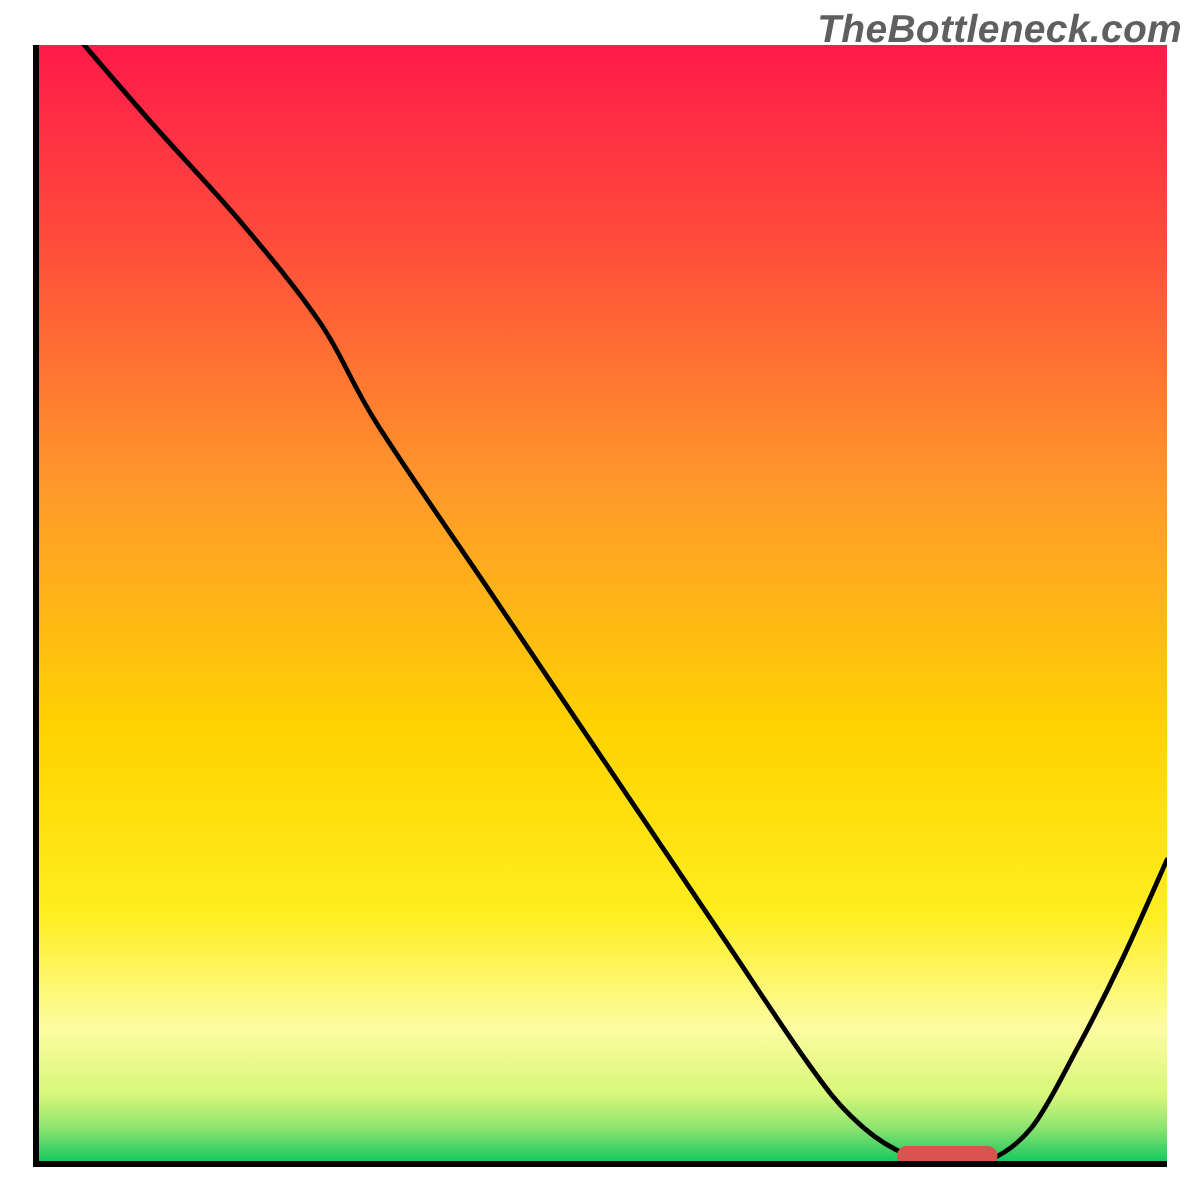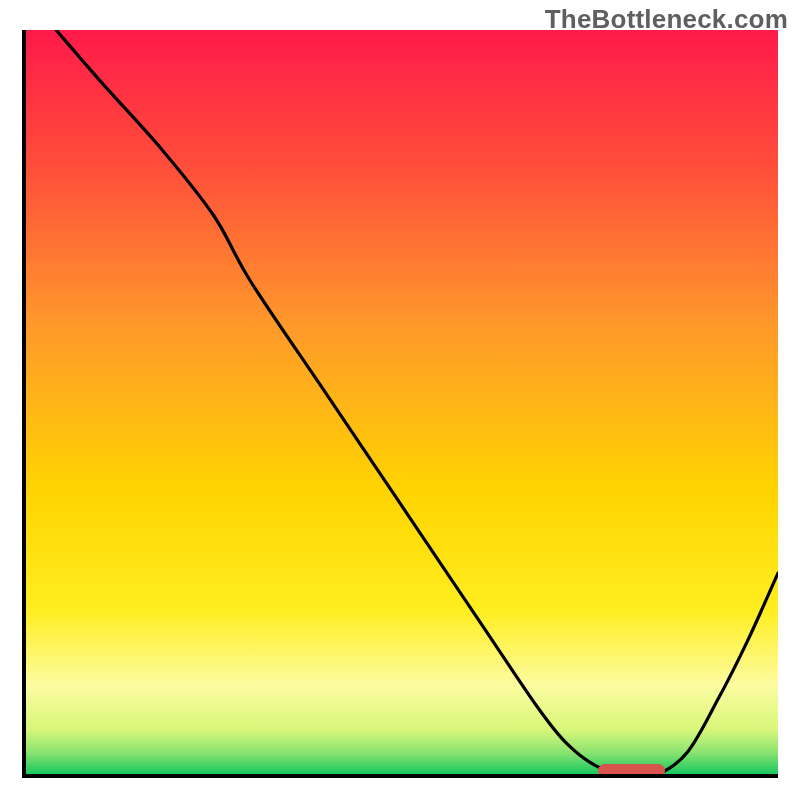--- a/index.html
+++ b/index.html
@@ -8,20 +8,21 @@
     width: 800px;
     height: 800px;
     overflow: hidden;
     background: #ffffff;
     font-family: Arial, Helvetica, sans-serif;
   }
   .stage {
     position: relative;
     width: 800px;
     height: 800px;
+    font-style: italic;
   }
   .watermark {
     position: absolute;
     top: 4px;
     right: 12px;
     font-size: 26px;
     font-weight: 600;
     color: #5f5f5f;
     letter-spacing: 0.2px;
     z-index: 5;

